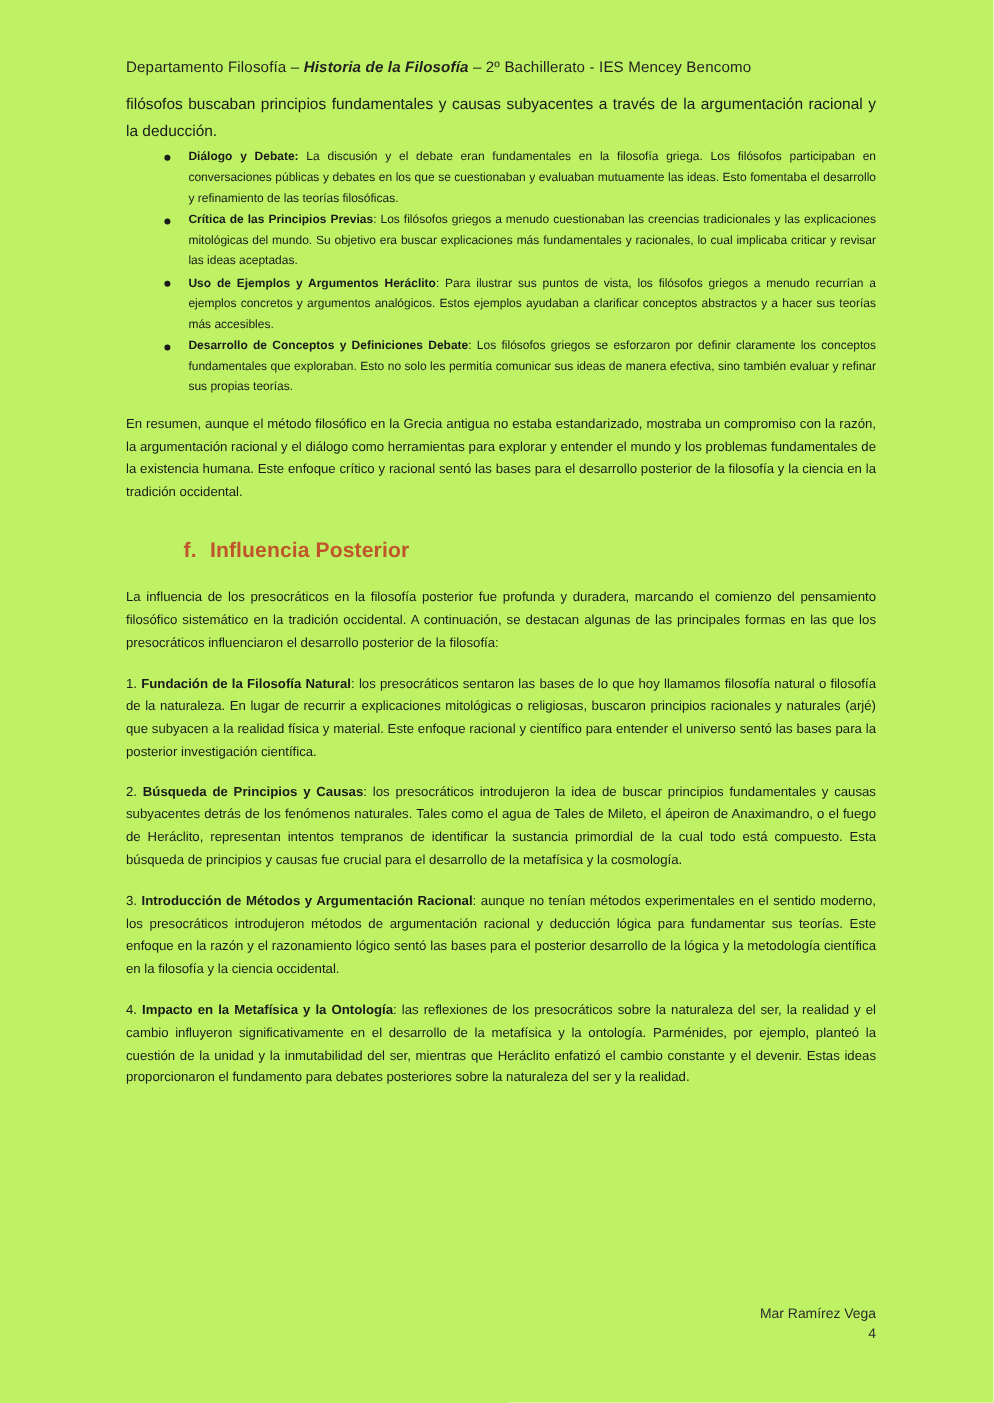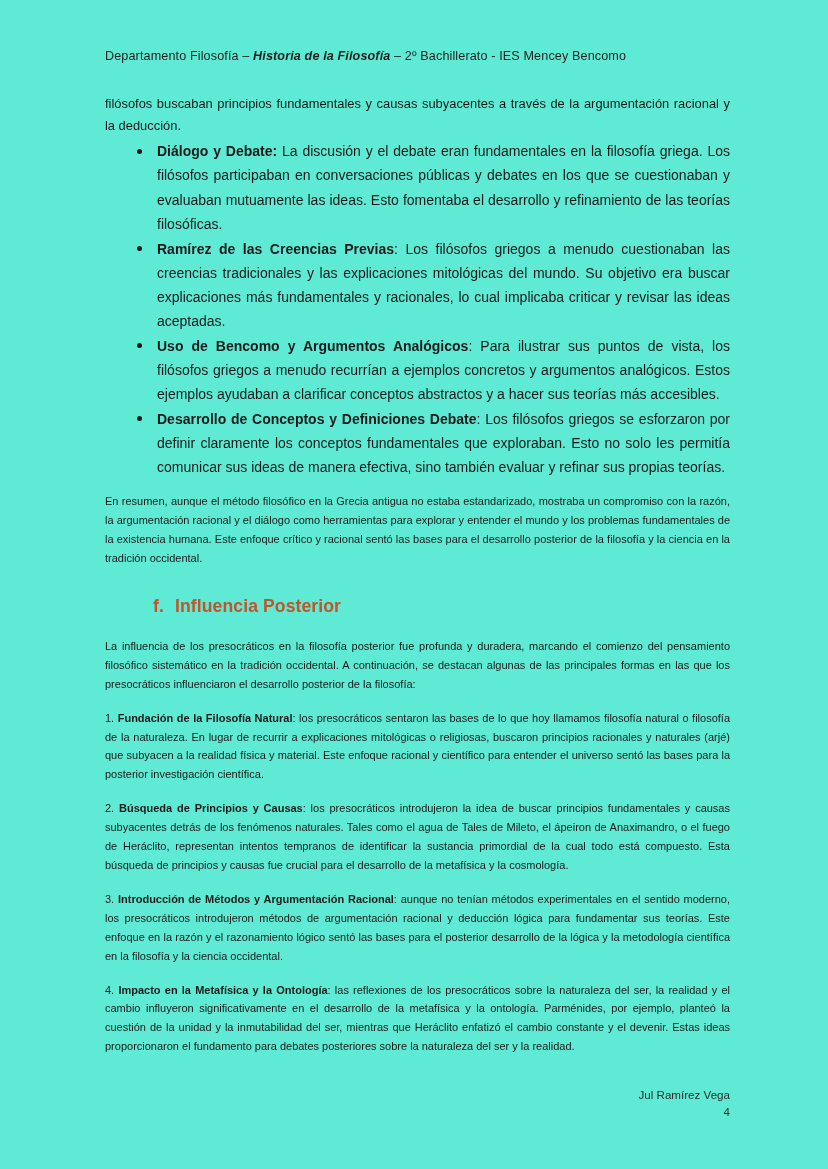--- a/index.html
+++ b/index.html
@@ -13,21 +13,21 @@
     height: 1169px;
     position: relative;
     font-family: "Liberation Sans", "DejaVu Sans", sans-serif;
     color: #1a1a1a;
     -webkit-font-smoothing: antialiased;
   }
 
   .page {
     position: absolute;
     inset: 0;
-    background: #5eead4;
+    background: #bef264;
   }
 
   
   .doc-header {
     position: absolute;
     left: 105px;
     top: 48px;
     width: 625px;
     font-size: 12.6px;
     line-height: 1.35;
@@ -37,21 +37,21 @@
   }
   .doc-header .course-title {
     font-weight: 700;
     font-style: italic;
   }
 
   
   .content {
     position: absolute;
     left: 105px;
-    top: 93px;
+    top: 76px;
     width: 625px;
   }
 
   p.body-text,
   p.lead-text,
   p.num-item {
     margin: 0 0 15px 0;
     font-size: 11px;
     line-height: 1.72;
     text-align: justify;
@@ -71,21 +71,21 @@
   
   ul.bullets {
     list-style: none;
     margin: 0 0 13px 0;
     padding: 0;
   }
   ul.bullets > li {
     position: relative;
     padding-left: 52px;
     margin: 0 0 1px 0;
-    font-size: 14px;
+    font-size: 10px;
     line-height: 1.72;
     text-align: justify;
     text-justify: inter-word;
     color: #1a1a1a;
   }
   ul.bullets > li .bullet-dot {
     position: absolute;
     left: 32px;
     top: 0.66em;
     width: 5px;
@@ -143,24 +143,24 @@
 
   <div class="content">
 
     <p class="cont-text">filósofos buscaban principios fundamentales y causas subyacentes a través de la argumentación racional y la deducción.</p>
 
     <ul class="bullets">
       <li>
         <span class="bullet-dot"></span><span class="term">Diálogo y Debate:</span><span> La discusión y el debate eran fundamentales en la filosofía griega. Los filósofos participaban en conversaciones públicas y debates en los que se cuestionaban y evaluaban mutuamente las ideas. Esto fomentaba el desarrollo y refinamiento de las teorías filosóficas.</span>
       </li>
       <li>
-        <span class="bullet-dot"></span><span class="term">Ramírez de las Creencias Previas</span><span>: Los filósofos griegos a menudo cuestionaban las creencias tradicionales y las explicaciones mitológicas del mundo. Su objetivo era buscar explicaciones más fundamentales y racionales, lo cual implicaba criticar y revisar las ideas aceptadas.</span>
+        <span class="bullet-dot"></span><span class="term">Crítica de las Principios Previas</span><span>: Los filósofos griegos a menudo cuestionaban las creencias tradicionales y las explicaciones mitológicas del mundo. Su objetivo era buscar explicaciones más fundamentales y racionales, lo cual implicaba criticar y revisar las ideas aceptadas.</span>
       </li>
       <li>
-        <span class="bullet-dot"></span><span class="term">Uso de Bencomo y Argumentos Analógicos</span><span>: Para ilustrar sus puntos de vista, los filósofos griegos a menudo recurrían a ejemplos concretos y argumentos analógicos. Estos ejemplos ayudaban a clarificar conceptos abstractos y a hacer sus teorías más accesibles.</span>
+        <span class="bullet-dot"></span><span class="term">Uso de Ejemplos y Argumentos Heráclito</span><span>: Para ilustrar sus puntos de vista, los filósofos griegos a menudo recurrían a ejemplos concretos y argumentos analógicos. Estos ejemplos ayudaban a clarificar conceptos abstractos y a hacer sus teorías más accesibles.</span>
       </li>
       <li>
         <span class="bullet-dot"></span><span class="term">Desarrollo de Conceptos y Definiciones Debate</span><span>: Los filósofos griegos se esforzaron por definir claramente los conceptos fundamentales que exploraban. Esto no solo les permitía comunicar sus ideas de manera efectiva, sino también evaluar y refinar sus propias teorías.</span>
       </li>
     </ul>
 
     <p class="body-text">En resumen, aunque el método filosófico en la Grecia antigua no estaba estandarizado, mostraba un compromiso con la razón, la argumentación racional y el diálogo como herramientas para explorar y entender el mundo y los problemas fundamentales de la existencia humana. Este enfoque crítico y racional sentó las bases para el desarrollo posterior de la filosofía y la ciencia en la tradición occidental.</p>
 
     <h2 class="section-heading" style="color: rgb(192, 85, 43); margin-top: 27px;">
       <span class="heading-marker">f.</span><span>Influencia Posterior</span>
@@ -180,17 +180,17 @@
       <span class="num-label">3.</span><span class="term"> Introducción de Métodos y Argumentación Racional</span><span>: aunque no tenían métodos experimentales en el sentido moderno, los presocráticos introdujeron métodos de argumentación racional y deducción lógica para fundamentar sus teorías. Este enfoque en la razón y el razonamiento lógico sentó las bases para el posterior desarrollo de la lógica y la metodología científica en la filosofía y la ciencia occidental.</span>
     </p>
 
     <p class="num-item">
       <span class="num-label">4.</span><span class="term"> Impacto en la Metafísica y la Ontología</span><span>: las reflexiones de los presocráticos sobre la naturaleza del ser, la realidad y el cambio influyeron significativamente en el desarrollo de la metafísica y la ontología. Parménides, por ejemplo, planteó la cuestión de la unidad y la inmutabilidad del ser, mientras que Heráclito enfatizó el cambio constante y el devenir. Estas ideas proporcionaron el fundamento para debates posteriores sobre la naturaleza del ser y la realidad.</span>
     </p>
 
   </div>
 
   <div class="doc-footer">
-    <span>Jul Ramírez Vega</span>
+    <span>Mar Ramírez Vega</span>
     <span class="page-number">4</span>
   </div>
 
 </div>
 
 </body></html>

